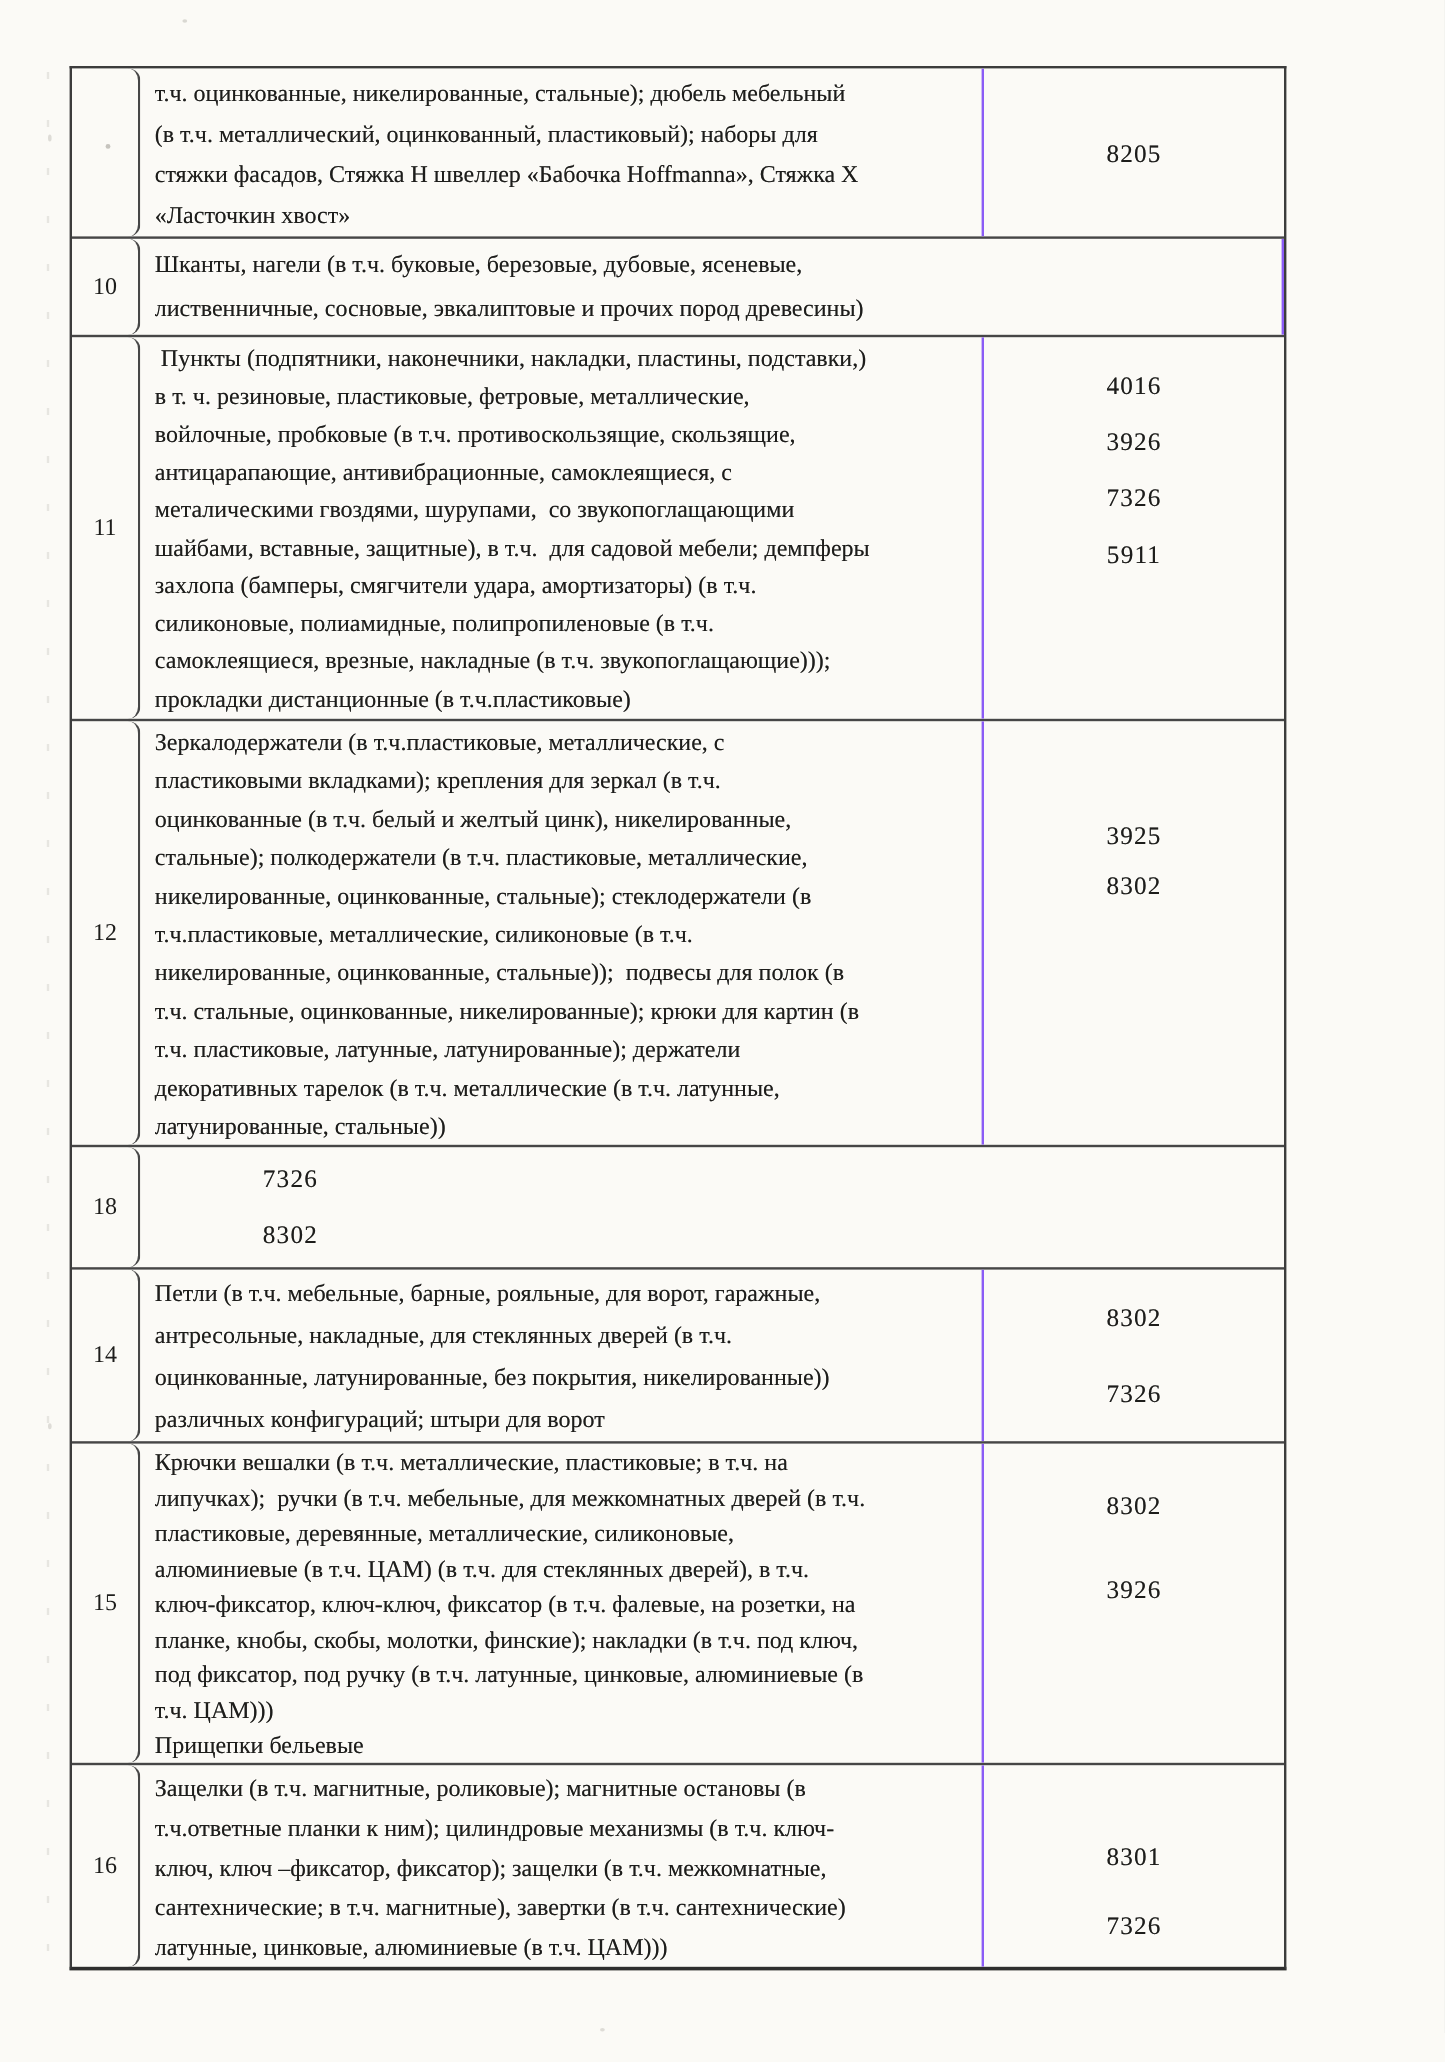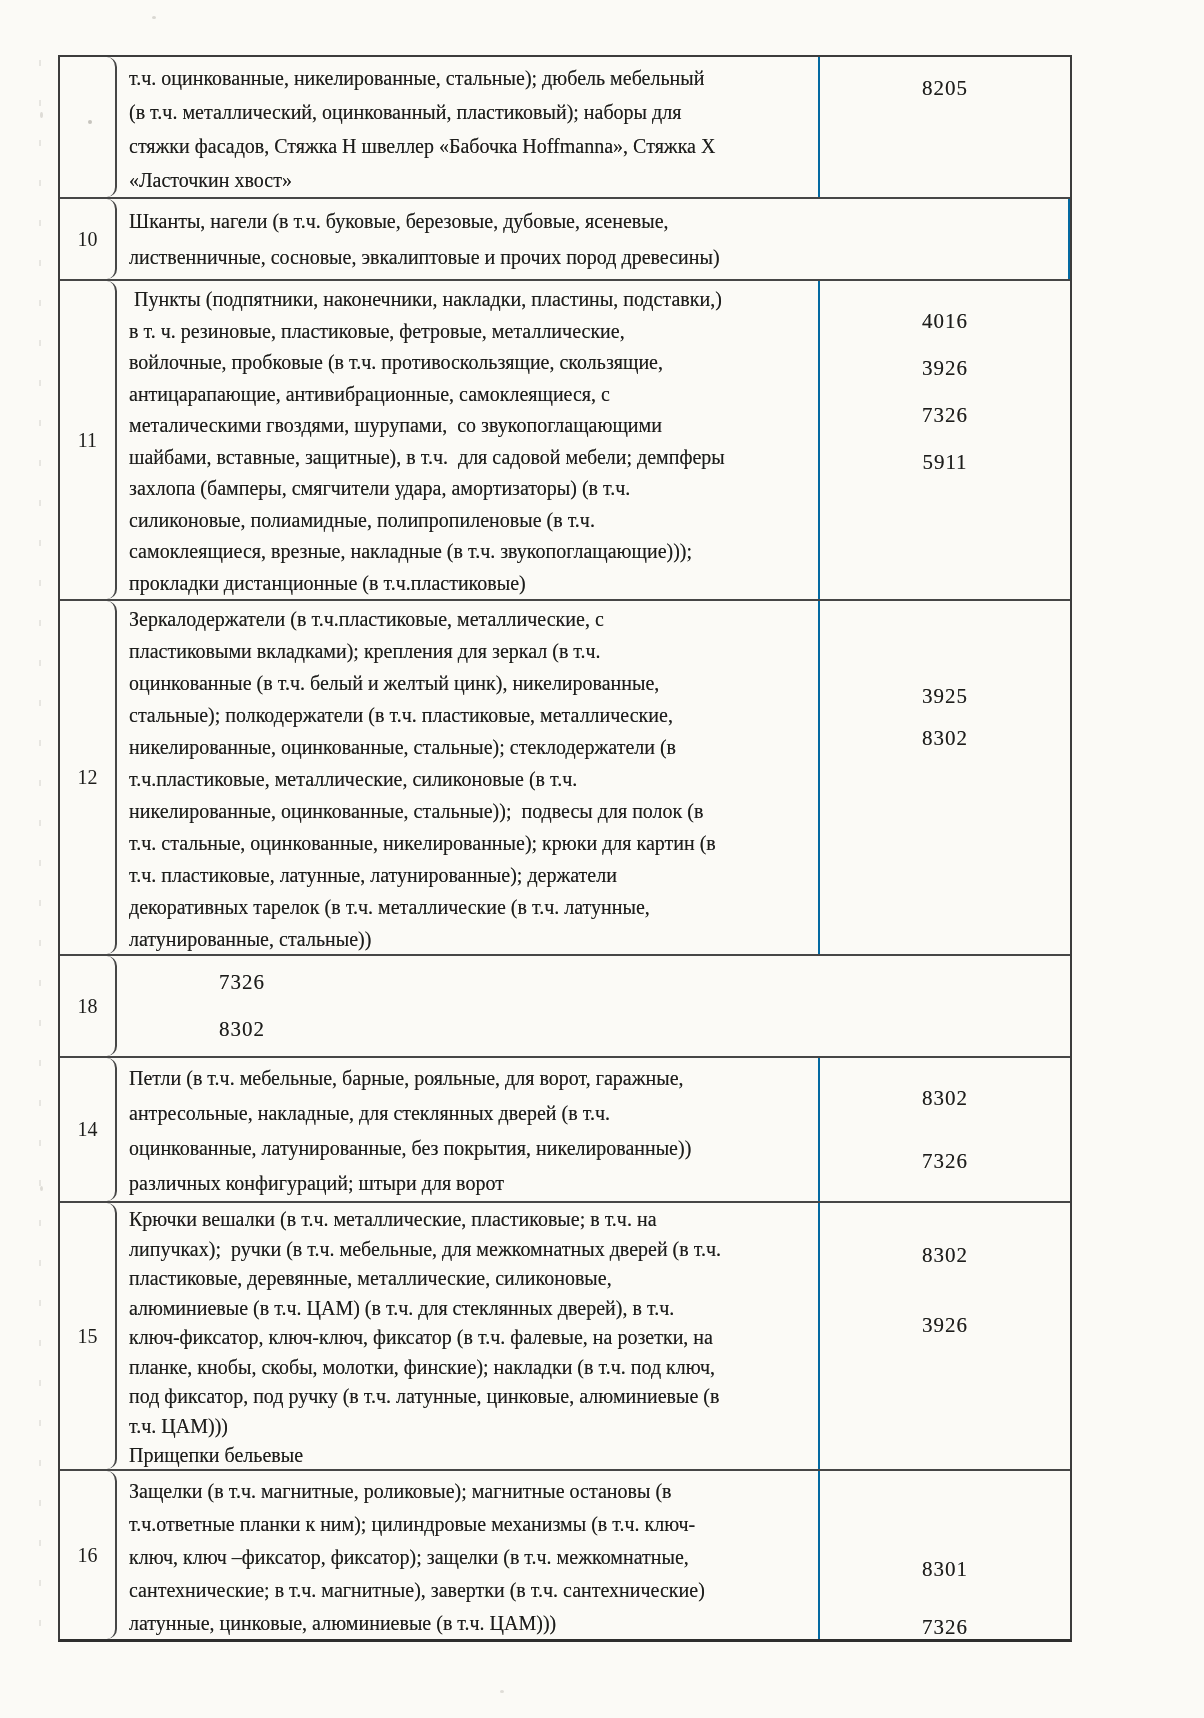--- a/index.html
+++ b/index.html
@@ -29,21 +29,21 @@
   .cell{box-sizing:border-box;overflow:hidden;}
   .num{
     width:57px;flex:0 0 57px;
     border-right:2px solid #464646;
     display:flex;align-items:center;justify-content:center;
     font-size:20px;
     border-radius:10px;
   }
   .desc{
     flex:1 1 auto;
-    border-right:2px solid #0369a1;
+    border-right:2px solid #8b5cf6;
     padding:4px 4px 0 12px;
     font-size:20px;
     line-height:33px;
     white-space:pre;
     text-shadow:0 0 0.5px rgba(25,25,25,0.55);
   }
   .codes{
     width:250px;flex:0 0 250px;
     display:flex;flex-direction:column;align-items:center;
     font-size:21px;
@@ -62,28 +62,28 @@
 
   .r0 .desc{line-height:34px;}
   .r1 .desc{line-height:36px;}
   .r2 .desc{line-height:31.5px;padding-top:3px;}
   .r3 .desc{line-height:32px;padding-top:2px;}
   .r4 .desc{display:flex;align-items:center;padding-top:0;}
   .r5 .desc{line-height:35px;padding-top:3px;}
   .r6 .desc{line-height:29.5px;padding-top:2px;}
   .r7 .desc{line-height:33px;padding-top:4px;}
 
-  .r0 .codes{justify-content:flex-start;padding-top:20px;}
+  .r0 .codes{justify-content:center;padding-top:3px;}
   .r1 .codes{justify-content:center;}
   .r2 .codes{justify-content:flex-start;padding-top:29px;gap:24px;}
   .r3 .codes{justify-content:flex-start;padding-top:84px;gap:19px;}
   .r4 .codes{justify-content:center;gap:24px;}
   .r5 .codes{justify-content:center;gap:40px;}
   .r6 .codes{justify-content:flex-start;padding-top:41px;gap:47px;}
-  .r7 .codes{justify-content:flex-end;padding-top:37px;gap:35px;}
+  .r7 .codes{justify-content:flex-start;padding-top:37px;gap:35px;margin-top:28px;}
 
   
   .speck{position:absolute;background:#9a988f;border-radius:50%;}
   .s1{left:88px;top:120px;width:4px;height:4px;opacity:.55;}
   .s2{left:40px;top:112px;width:3px;height:6px;opacity:.3;}
   .s3{left:40px;top:1186px;width:3px;height:5px;opacity:.3;}
   .s4{left:152px;top:16px;width:4px;height:3px;opacity:.35;}
   .s5{left:500px;top:1690px;width:4px;height:3px;opacity:.3;}
   .margin-smudge{
     position:absolute;left:39px;top:60px;width:2px;height:1580px;

